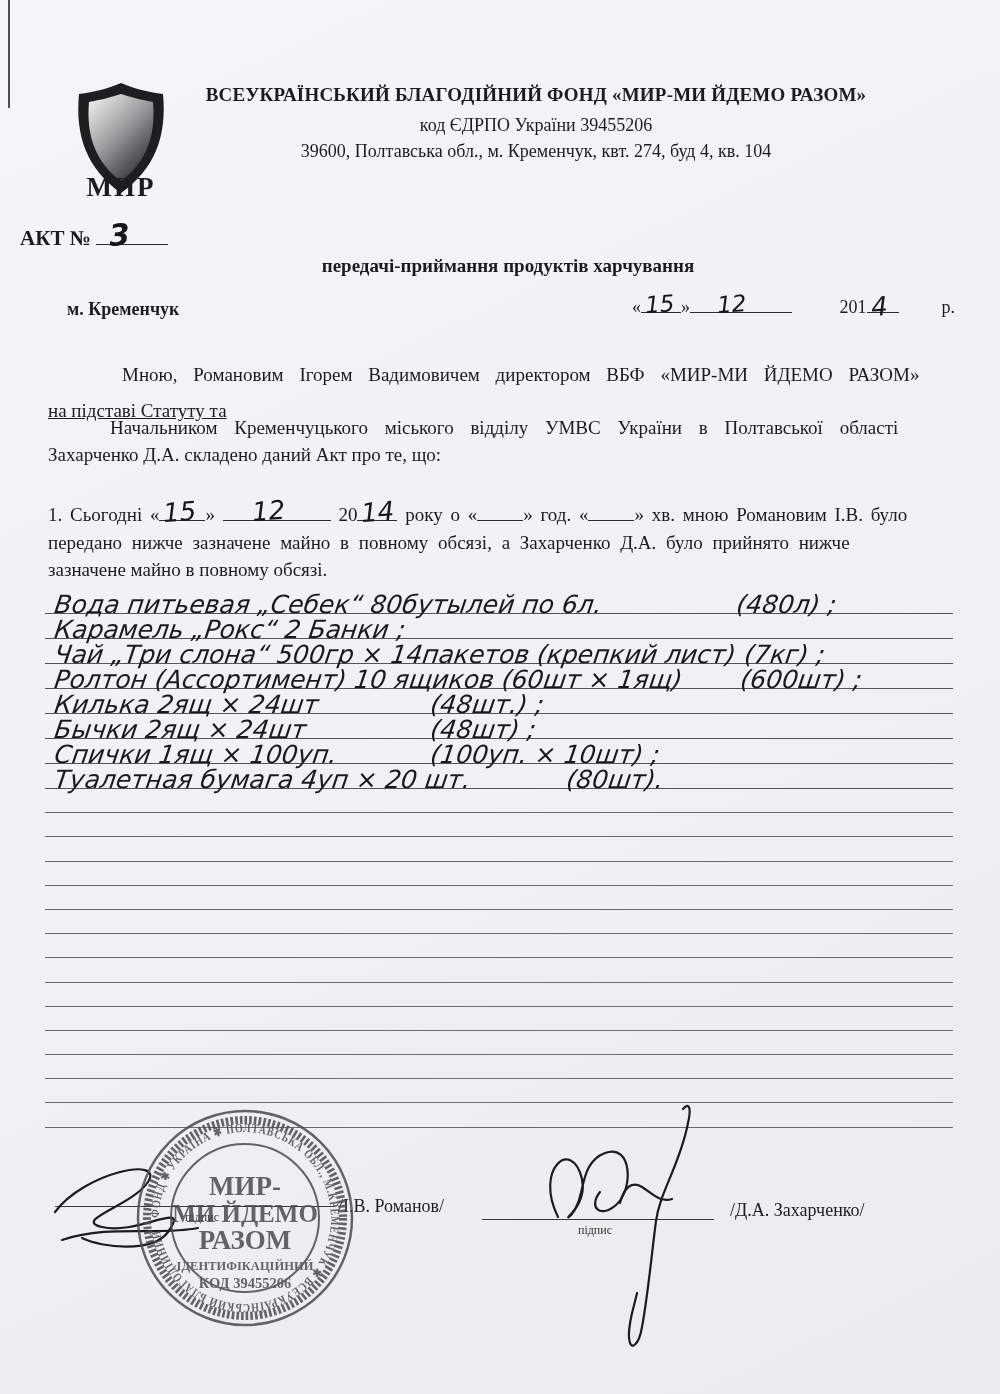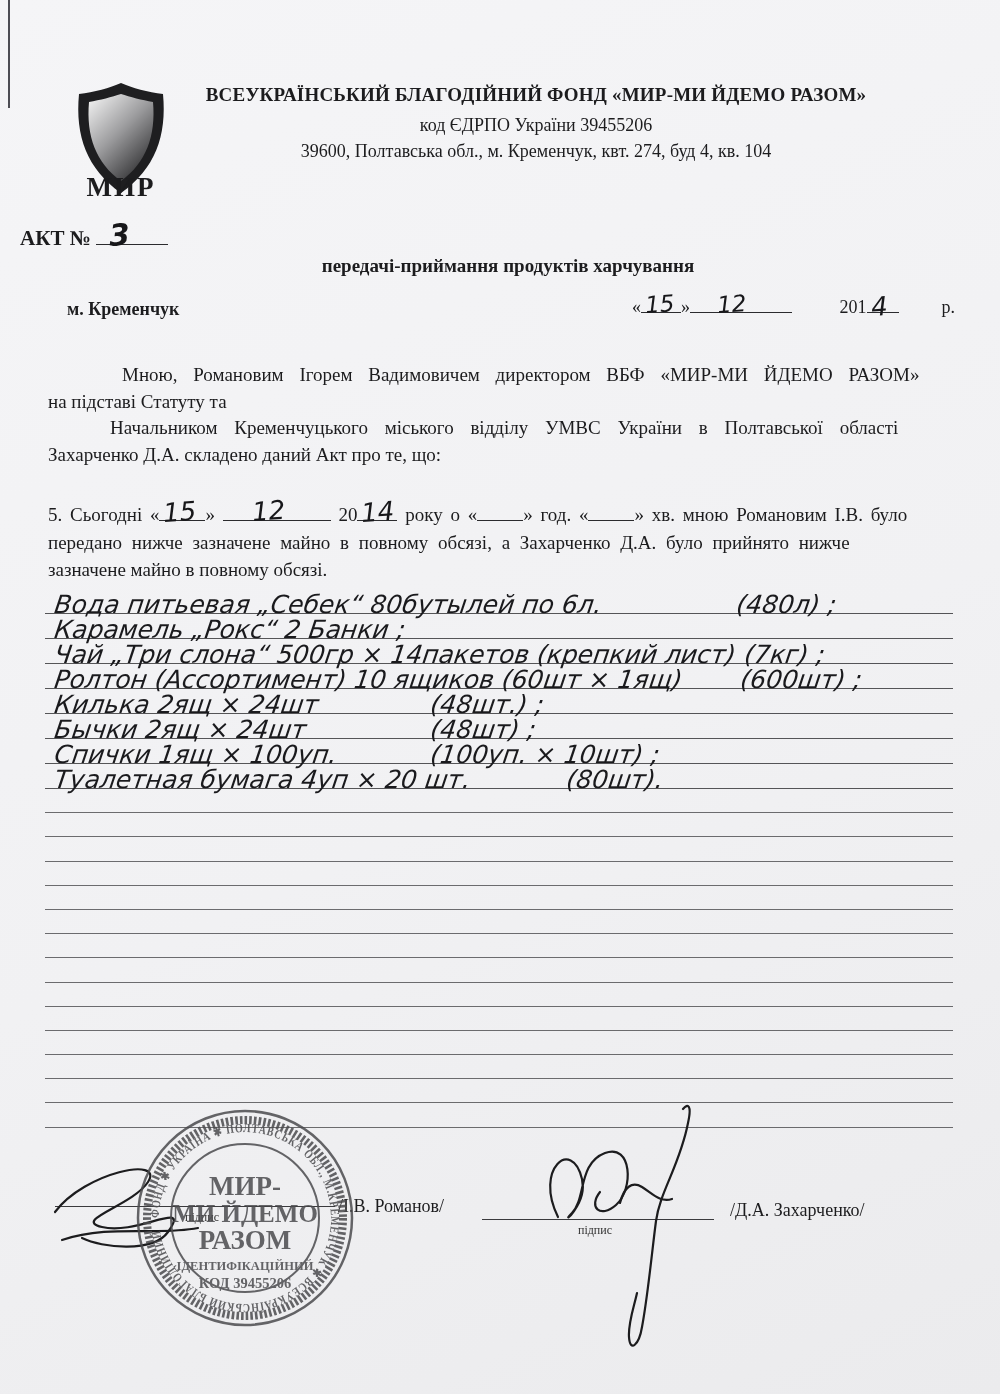--- a/index.html
+++ b/index.html
@@ -28,21 +28,21 @@
   #city{left:67px;top:299px;font-size:18px;font-weight:bold;}
   #date-group{left:632px;top:297px;font-size:18px;white-space:nowrap;}
   #date-day-blank{width:40px;}
   #date-month-blank{width:102px;}
   #date-month-blank .hw{left:28px;}
   #date-year-blank{width:32px;}
   #date-year-blank .hw{font-size:26px;bottom:-8px;}
   
   .pline{font-size:19px;white-space:nowrap;}
   #p1-l1{left:122px;top:364px;word-spacing:11px;}
-  #p1-l2{left:48px;top:391px;}
+  #p1-l2{left:48px;top:400px;text-decoration:underline;}
   #p2-l1{left:110px;top:417px;word-spacing:12px;}
   #p2-l2{left:48px;top:444px;}
   #cl-l1{left:48px;top:504px;word-spacing:3px;}
   #cl-l2{left:48px;top:532px;word-spacing:5px;}
   #cl-l3{left:48px;top:559px;}
   .cl-blank{width:46px;}
   #cl-month-blank{width:108px;}
   #cl-month-blank .hw{left:30px;font-size:26px;}
   #cl-day-blank .hw,#cl-year-blank .hw{font-size:26px;bottom:-6px;}
   #cl-year-blank{width:40px;}
@@ -103,21 +103,21 @@
     <span>«</span><span id="date-day-blank" class="blank"><span class="hw">15</span></span><span>»</span><span id="date-month-blank" class="blank"><span class="hw">12</span></span>
     <span class="bold">201</span><span id="date-year-blank" class="blank"><span class="hw">4</span></span><span class="bold">р.</span>
   </div>
 
   <div id="p1-l1" class="abs pline">Мною, Романовим Ігорем Вадимовичем директором ВБФ «МИР-МИ ЙДЕМО РАЗОМ»</div>
   <div id="p1-l2" class="abs pline">на підставі Статуту та</div>
   <div id="p2-l2" class="abs pline">Захарченко Д.А. складено даний Акт про те, що:</div>
   <div id="p2-l1" class="abs pline">Начальником Кременчуцького міського відділу УМВС України в Полтавської області</div>
 
   <div id="cl-l1" class="abs pline">
-    <span>5. Сьогодні «</span><span id="cl-day-blank" class="blank cl-blank"><span class="hw">15</span></span><span>»</span>
+    <span>1. Сьогодні «</span><span id="cl-day-blank" class="blank cl-blank"><span class="hw">15</span></span><span>»</span>
     <span id="cl-month-blank" class="blank"><span class="hw">12</span></span>
     <span>20</span><span id="cl-year-blank" class="blank"><span class="hw">14</span></span>
     <span>року о «</span><span class="blank cl-blank"></span><span>» год. «</span><span class="blank cl-blank"></span><span>» хв. мною Романовим І.В. було</span>
   </div>
   <div id="cl-l2" class="abs pline">передано нижче зазначене майно в повному обсязі, а Захарченко Д.А. було прийнято нижче</div>
   <div id="cl-l3" class="abs pline">зазначене майно в повному обсязі.</div>
 
   <div id="rules" class="abs">
     <div class="hw-row">
         <span class="hw-text">Вода питьевая „Себек“ 80бутылей по 6л.</span>

